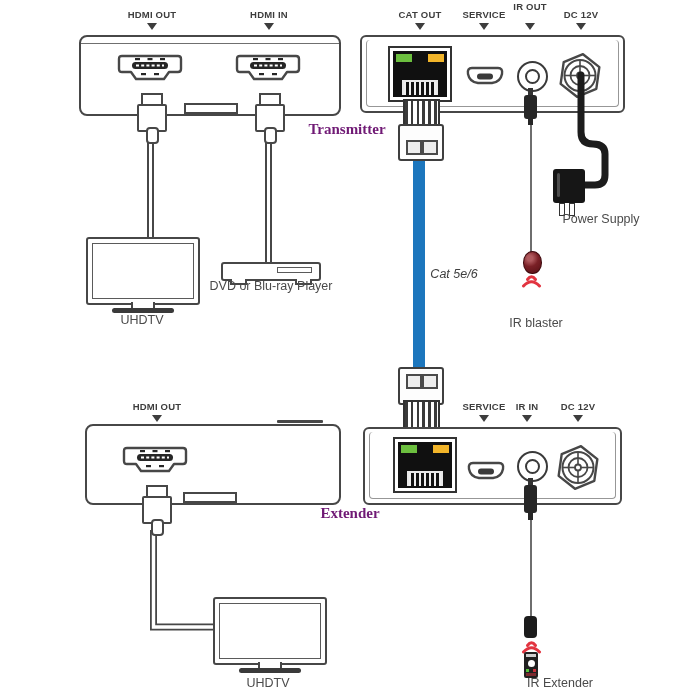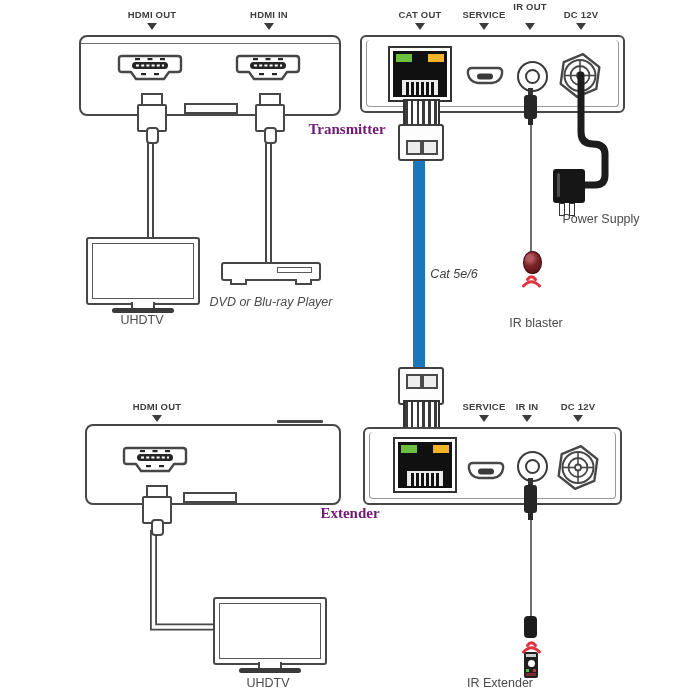--- a/index.html
+++ b/index.html
@@ -105,21 +105,21 @@
     <div class="tv-neck"></div>
     <div class="tv-base"></div>
   </div>
   <span class="cap" style="left:142px;top:314px;">UHDTV</span>
 
   <div class="abs" style="left:221px;top:262px;width:96px;height:15px;border:2px solid var(--c-outline);border-radius:3px;background:#fff;">
     <div class="abs" style="right:7px;top:3px;width:33px;height:4px;border:1.5px solid #5a5a5a;"></div>
     <div class="abs" style="left:7px;bottom:-6px;width:13px;height:4px;border:2px solid var(--c-outline);border-top:none;background:#fff;"></div>
     <div class="abs" style="right:7px;bottom:-6px;width:13px;height:4px;border:2px solid var(--c-outline);border-top:none;background:#fff;"></div>
   </div>
-  <span class="cap" style="left:271px;top:296px;font-style:italic;">DVD or Blu-ray Player</span>
+  <span class="cap" style="left:271px;top:280px;">DVD or Blu-ray Player</span>
 
   <span class="plab" style="left:420px;top:10px;">CAT OUT</span>
   <div class="arr" style="left:420px;top:23px;"></div>
   <span class="plab" style="left:484px;top:10px;">SERVICE</span>
   <div class="arr" style="left:484px;top:23px;"></div>
   <span class="plab" style="left:530px;top:2px;">IR OUT</span>
   <div class="arr" style="left:530px;top:23px;"></div>
   <span class="plab" style="left:581px;top:10px;">DC 12V</span>
   <div class="arr" style="left:581px;top:23px;"></div>
 
@@ -229,21 +229,21 @@
     <path d="M8.5 6.5 Q12.5 1 16.5 6.5" fill="none" stroke="var(--c-ir-red)" stroke-width="3" stroke-linecap="round"></path>
     <path d="M4.5 13 Q12.5 4.5 20.5 13" fill="none" stroke="var(--c-ir-red)" stroke-width="3" stroke-linecap="round"></path>
   </svg>
   <div class="abs" style="left:524px;top:652px;width:14px;height:26px;background:#202020;border-radius:2px;">
     <div class="abs" style="left:2px;top:2px;width:10px;height:3px;background:#cfcfcf;"></div>
     <div class="abs" style="left:3.5px;top:8px;width:7px;height:7px;background:#fff;border-radius:50%;"></div>
     <div class="abs" style="left:2px;top:17px;width:3px;height:3px;background:#58c03a;"></div>
     <div class="abs" style="left:9px;top:17px;width:3px;height:3px;background:#c9303a;"></div>
     <div class="abs" style="left:2px;bottom:2px;width:10px;height:3px;background:#7c2a2e;"></div>
   </div>
-  <span class="cap" style="left:500px;top:677px;text-align:center;">IR Extender</span>
+  <span class="cap" style="left:560px;top:677px;text-align:center;">IR Extender</span>
 
   <span class="plab" style="left:157px;top:402px;">HDMI OUT</span>
   <div class="arr" style="left:157px;top:415px;"></div>
 
   <div class="abs" style="left:277px;top:420px;width:46px;height:2.5px;background:var(--c-outline);border-radius:1px;"></div>
   <div class="box" style="left:85px;top:424px;width:252px;height:77px;"></div>
   <div class="abs" style="left:183px;top:492px;width:50px;height:7px;border:2px solid var(--c-outline);background:#fff;"></div>
 
   <svg class="abs" style="left:122px;top:446px;" width="66" height="28" viewBox="0 0 66 28">
     <path d="M5 2 H61 Q64 2 64 5 V15 Q64 18 61 18 H52 L47 25 H19 L14 18 H5 Q2 18 2 15 V5 Q2 2 5 2 Z" fill="#fff" stroke="currentColor" stroke-width="2.4" stroke-linejoin="round"></path>

